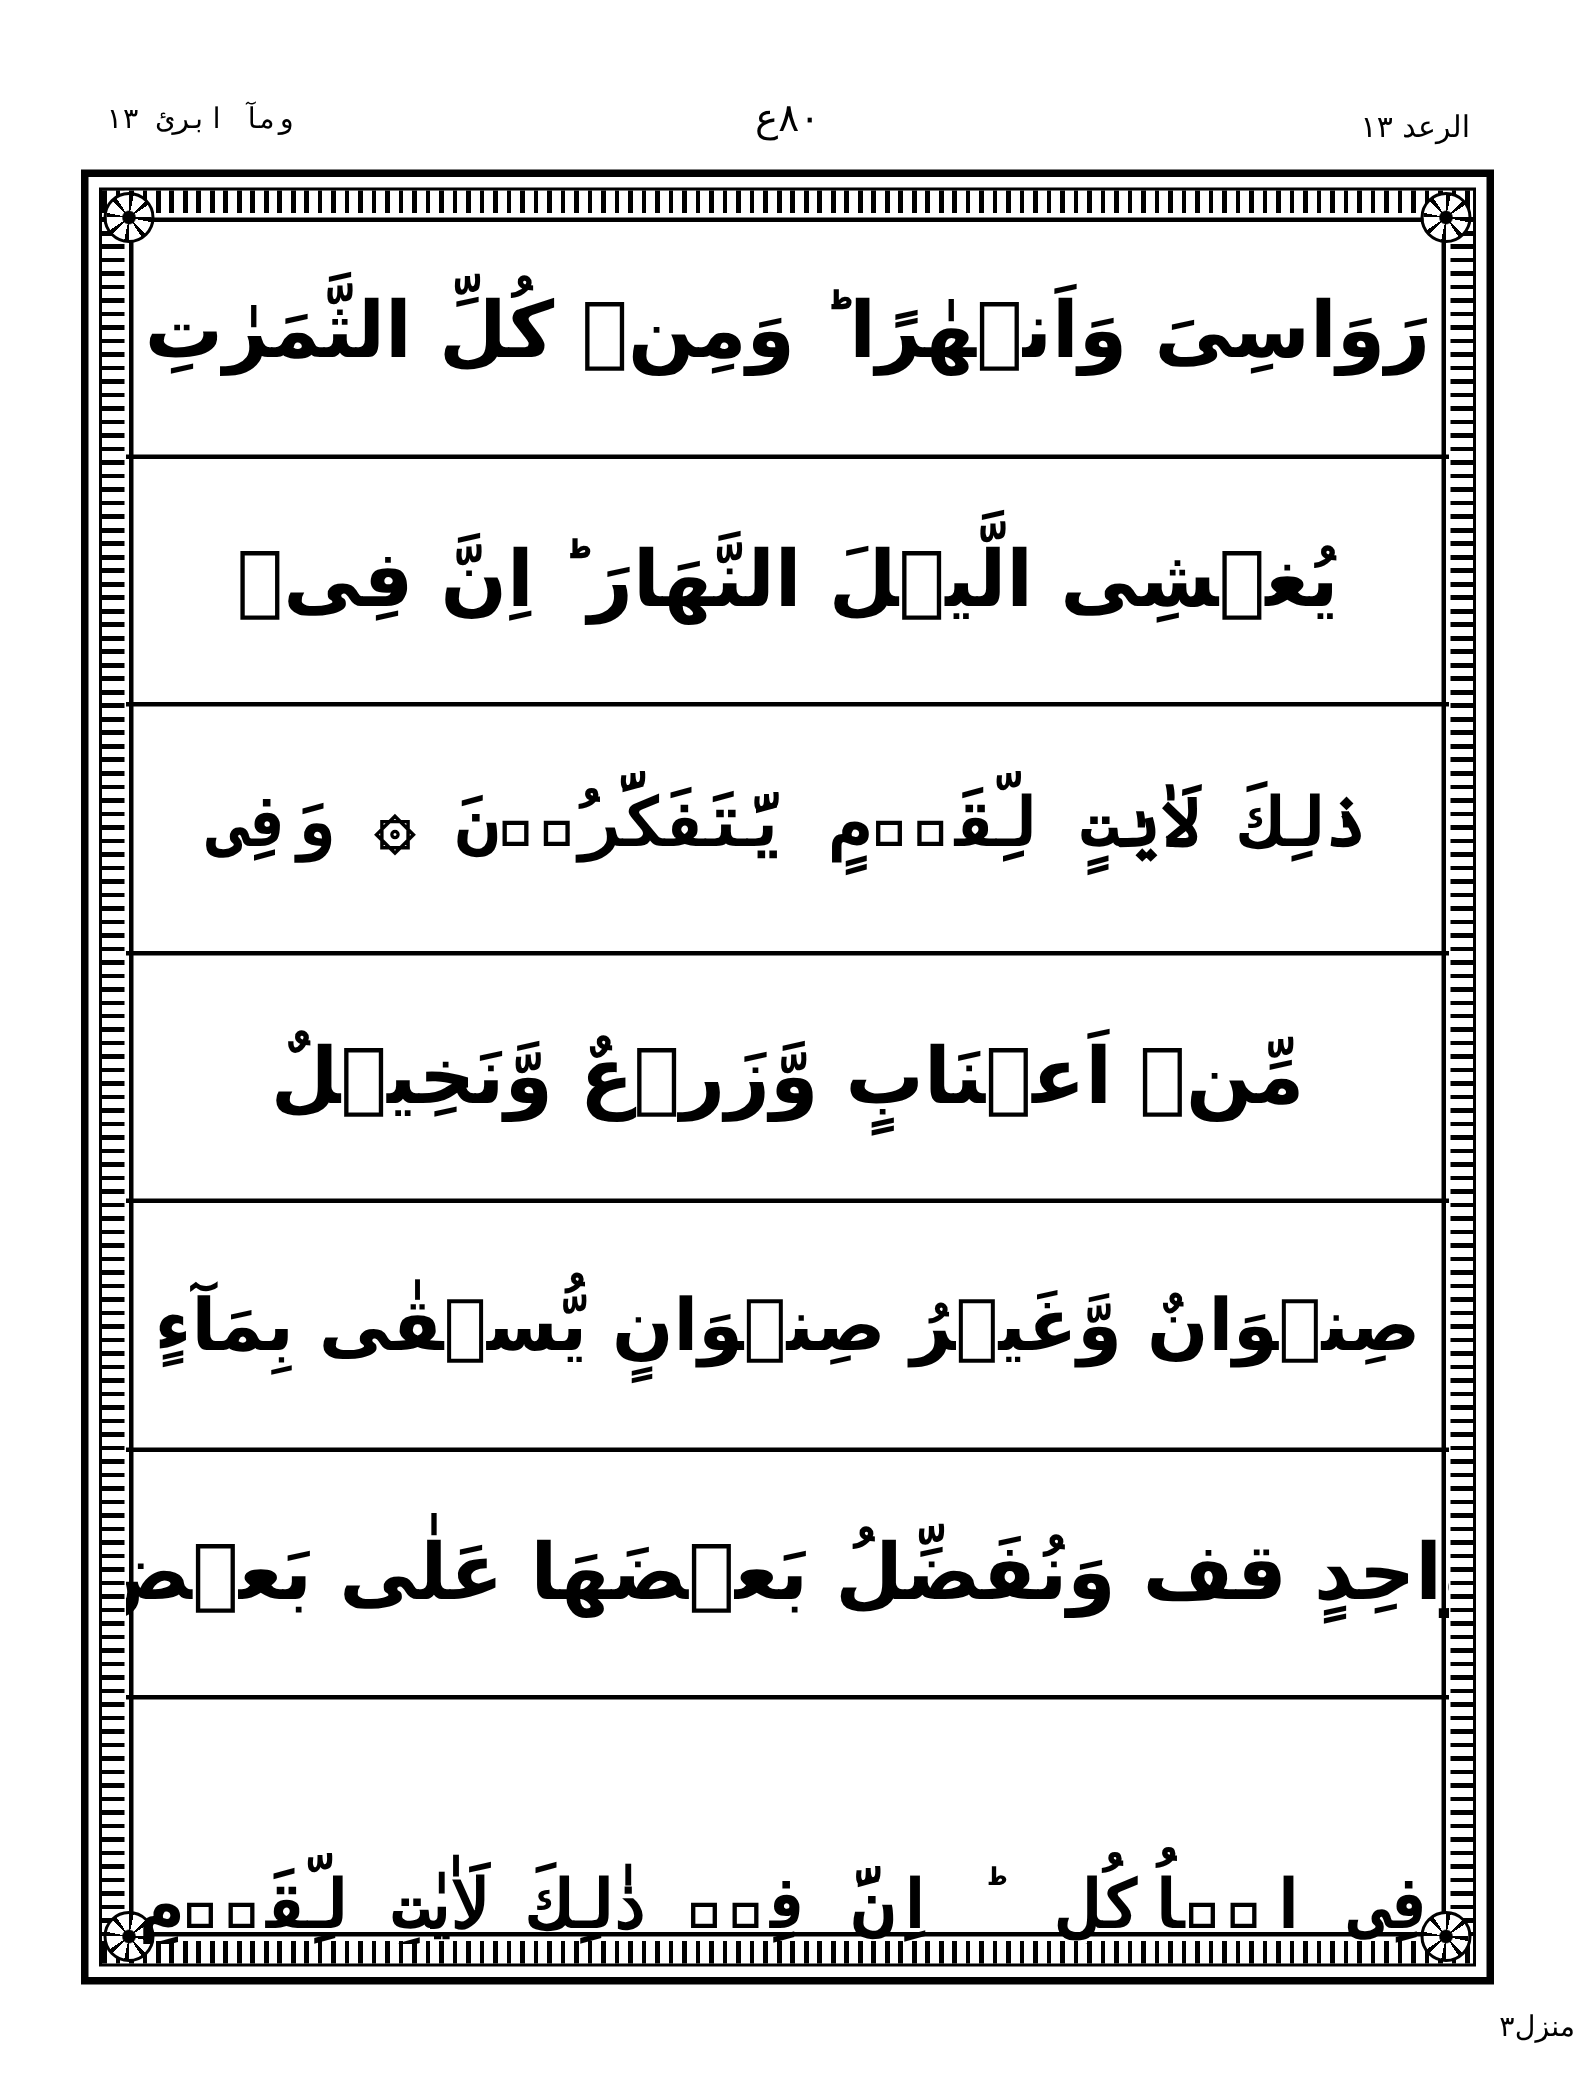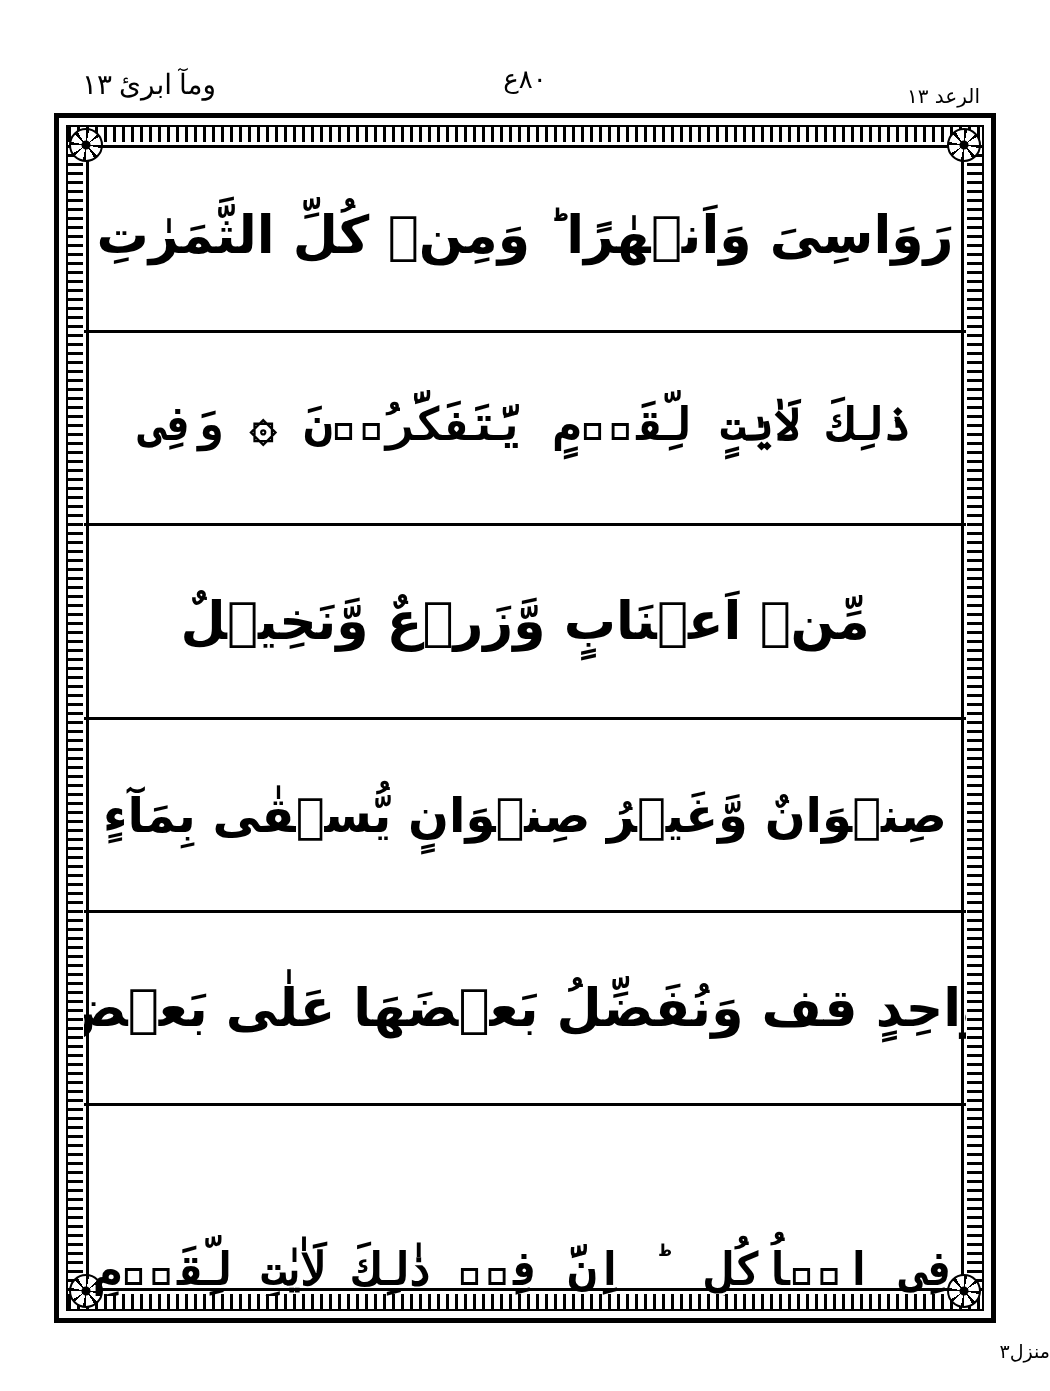--- a/index.html
+++ b/index.html
@@ -26,32 +26,32 @@
     position: absolute;
     top: 68px;
     left: 70px;
     right: 70px;
     height: 34px;
     direction: rtl;
   }
   .header-right {
     position: absolute;
     right: 0;
-    top: 16px;
+    top: 4px;
     font-size: 20px;
     font-family: "DejaVu Sans", sans-serif;
     white-space: nowrap;
     letter-spacing: -1px;
   }
   .header-left {
     position: absolute;
-    left: 12px;
+    left: 0;
     top: 0;
-    font-size: 28px;
-    font-family: Liberation Serif, serif;
+    font-size: 19px;
+    font-family: Liberation Mono, monospace;
     white-space: nowrap;
     letter-spacing: -1px;
   }
   .header-center {
     position: absolute;
     left: 50%;
     top: -4px;
     transform: translateX(-50%);
     font-size: 26px;
     letter-spacing: 1px;
@@ -177,20 +177,23 @@
     <div class="corner tl"></div>
     <div class="corner tr"></div>
     <div class="corner bl"></div>
     <div class="corner br"></div>
   </div>
 
   <div class="lines">
     <div class="line l1">
       <span class="line-text">رَوَاسِىَ وَاَنۡهٰرًا ؕ وَمِنۡ كُلِّ الثَّمَرٰتِ</span>
     </div>
+    <div class="line l3">
+      <span class="line-text">يُغۡشِى الَّيۡلَ النَّهَارَ ؕ اِنَّ فِىۡ</span>
+    </div>
     <div class="line l4">
       <span class="line-text">ذٰلِكَ لَاٰيٰتٍ لِّقَوۡمٍ يَّتَفَكَّرُوۡنَ ۞ وَفِى</span>
     </div>
     <div class="line l6">
       <span class="line-text">مِّنۡ اَعۡنَابٍ وَّزَرۡعٌ وَّنَخِيۡلٌ</span>
     </div>
     <div class="line l7">
       <span class="line-text">صِنۡوَانٌ وَّغَيۡرُ صِنۡوَانٍ يُّسۡقٰى بِمَآءٍ</span>
     </div>
     <div class="line l8">

